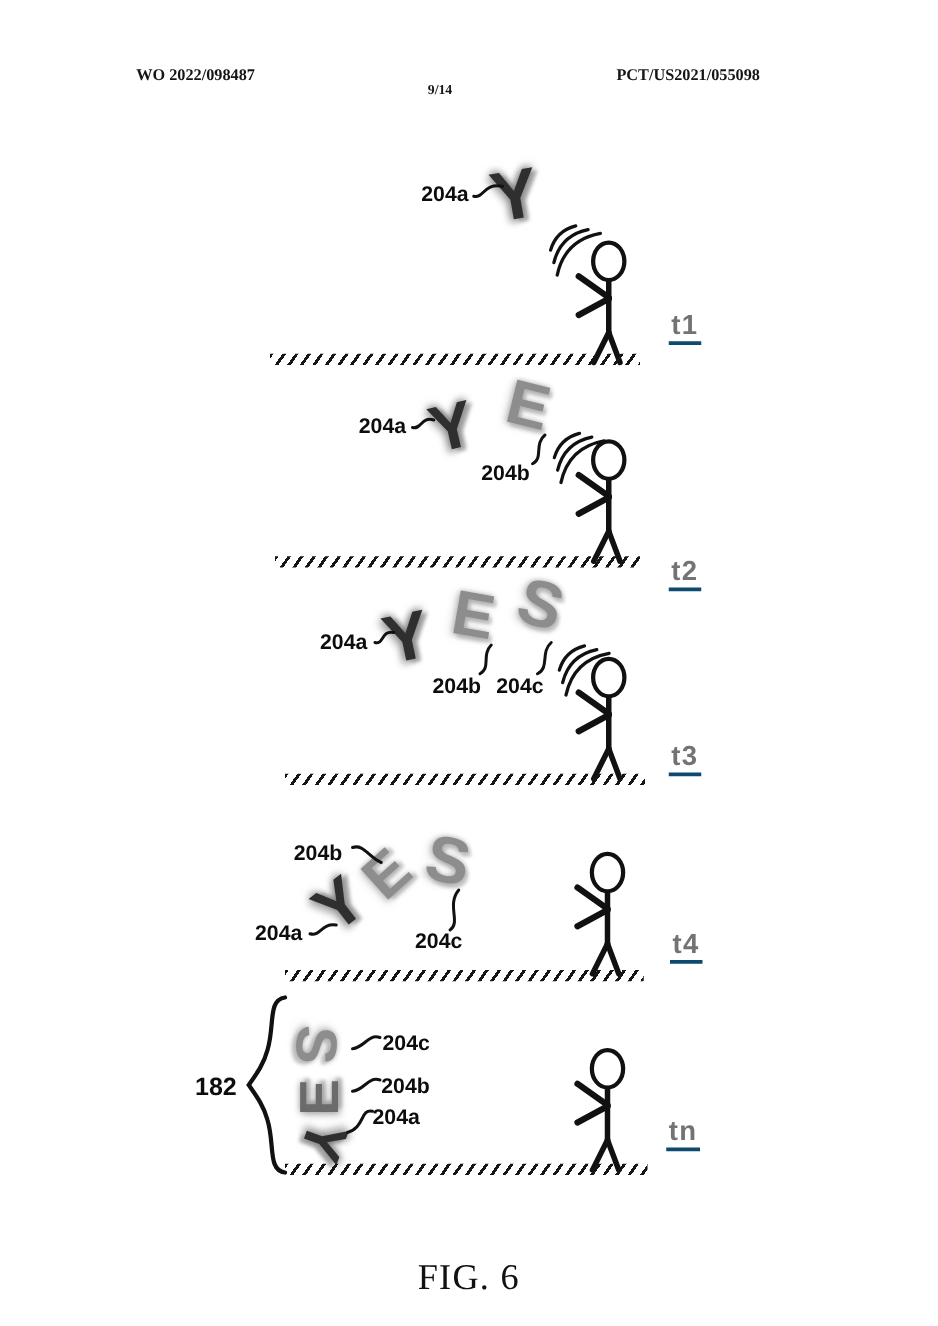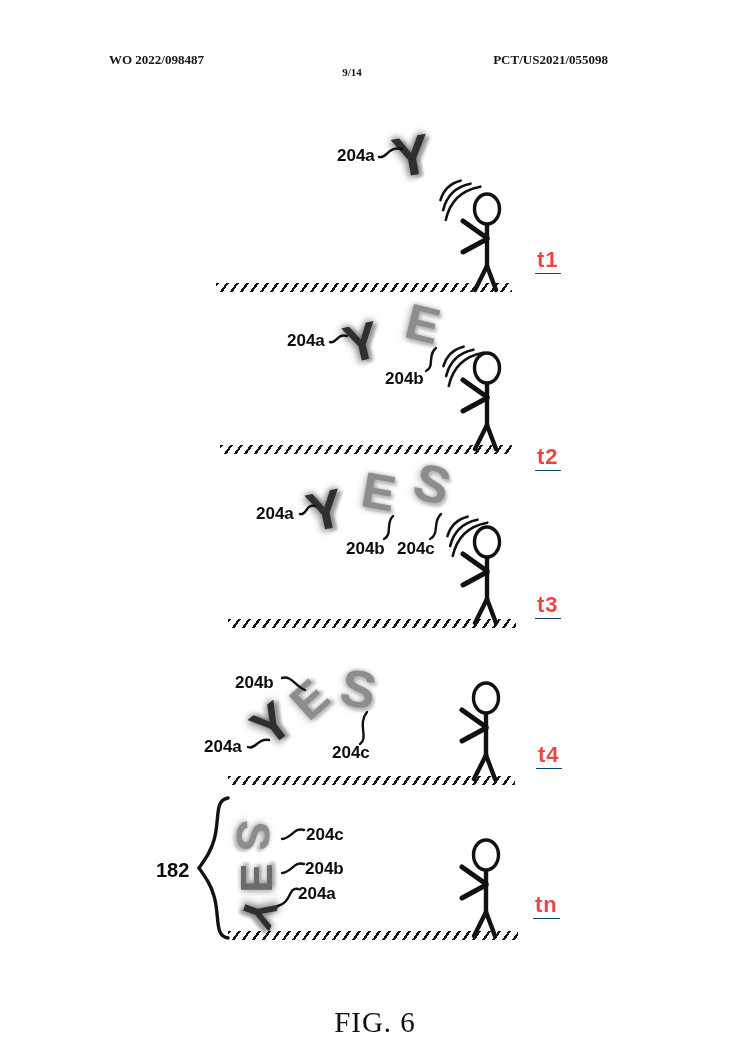--- a/index.html
+++ b/index.html
@@ -6,22 +6,22 @@
   .sheet{
     position:relative; width:750px; height:1061px; background:#fff;
     font-family:"Liberation Sans", sans-serif; color:#111; overflow:hidden;
   }
   .abs{position:absolute;}
   
   .hdr{font-family:"Liberation Serif", serif; font-weight:bold; font-size:13px; color:#151515; white-space:nowrap;}
   
   .callout{font:bold 17px "Liberation Sans", sans-serif; color:#0d0d0d; white-space:nowrap; line-height:1;}
   
-  .timelabel{font:bold 22px "Liberation Sans", sans-serif; color:#ef4444; line-height:1;
-    border-bottom:1px solid #0c4a6e; padding:0 2px 2px 2px; letter-spacing:1px;}
+  .timelabel{font:bold 22px "Liberation Sans", sans-serif; color:#737373; line-height:1;
+    border-bottom:3px solid #0c4a6e; padding:0 2px 2px 2px; letter-spacing:1px;}
   
   .letter{font-family:"Liberation Sans", sans-serif; font-weight:bold; line-height:1; transform-origin:50% 50%;}
   .l-dark{color:#2f2f2f;
     text-shadow:0 0 6px rgba(110,110,110,.95), 4px 3px 3px rgba(165,165,165,.85),
                 -4px 3px 6px rgba(175,175,175,.75), 0 -3px 6px rgba(190,190,190,.6);}
   .l-gray{color:#8d8d8d;
     text-shadow:0 0 4px rgba(160,160,160,.9), 3px 3px 3px rgba(185,185,185,.8),
                 -3px 2px 6px rgba(195,195,195,.65);}
   .l-mid{color:#6b6b6b;
     text-shadow:0 0 5px rgba(140,140,140,.9), 3px 3px 3px rgba(175,175,175,.8),

